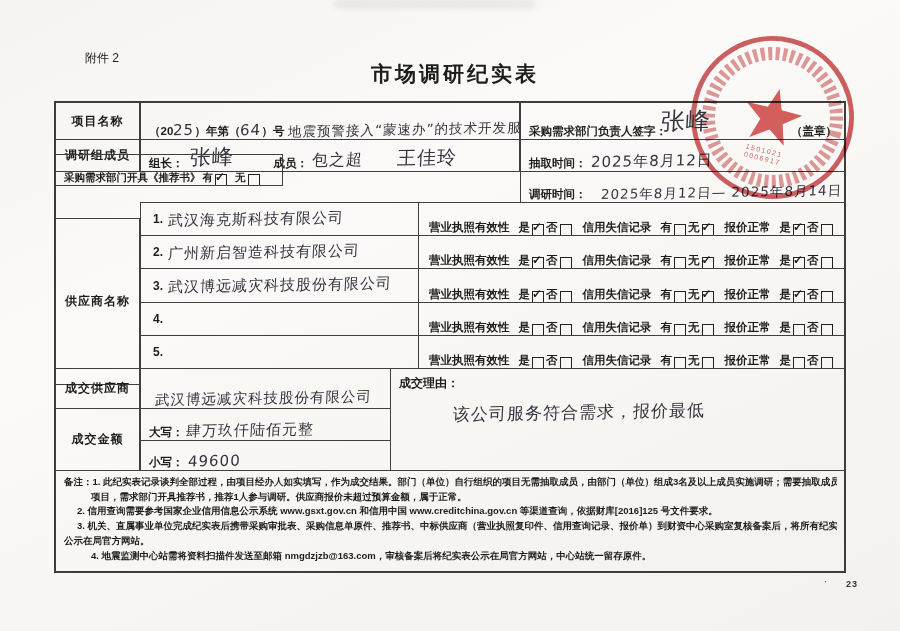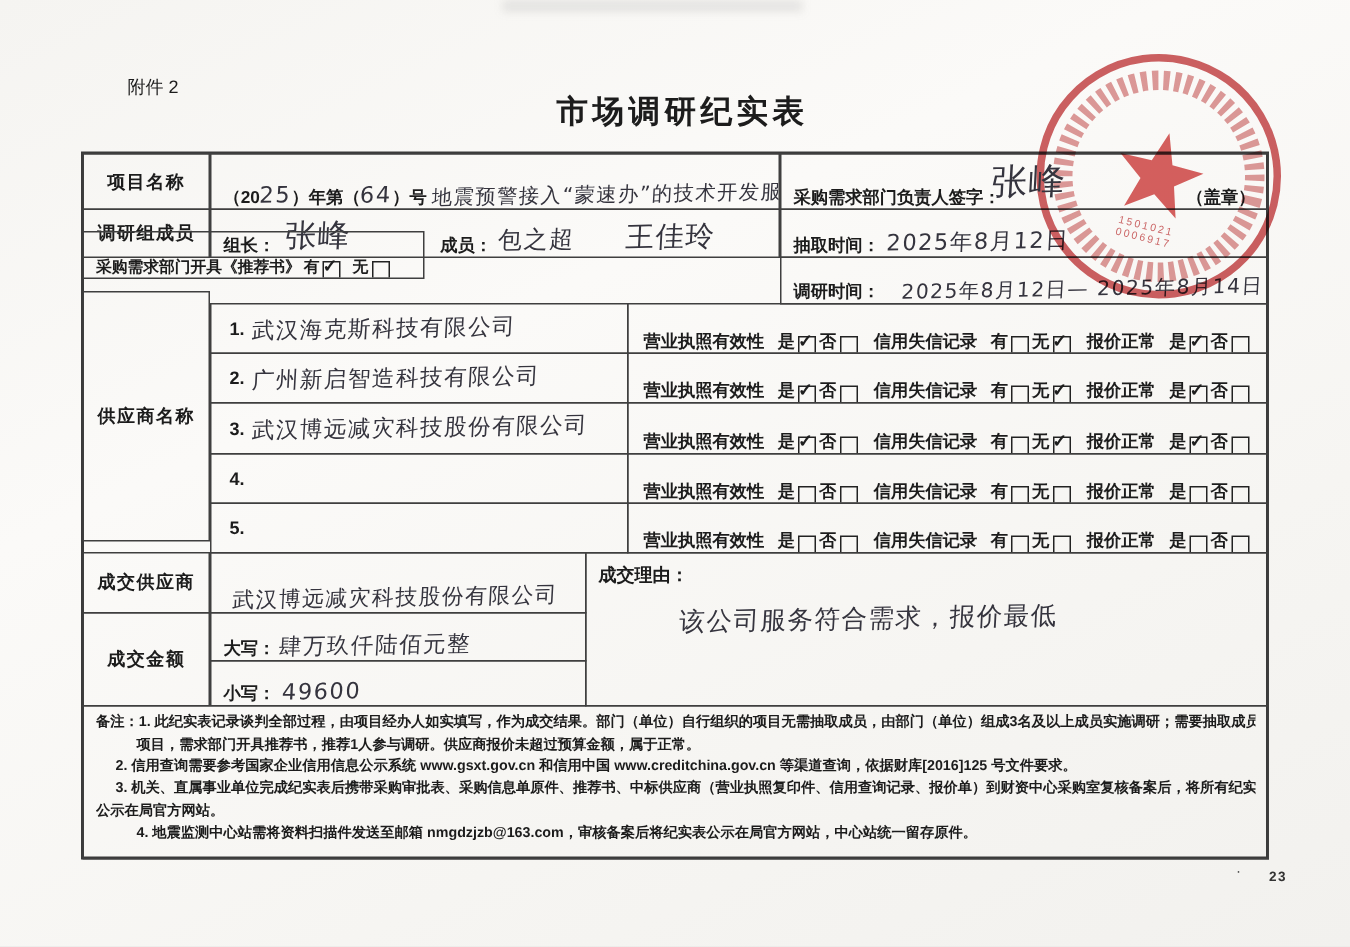--- a/index.html
+++ b/index.html
@@ -64,42 +64,42 @@
   <div class="cell rowflex" style="left:520px;top:102px;width:326px;height:38px">
     <span class="printed">采购需求部门负责人签字：</span>
     <span class="hand signature" style="left:140px;top:2px;font-size:24px">张峰</span>
     <span class="printed" style="position:absolute;right:8px">（盖章）</span>
   </div>
 
   <div class="cell lbl" style="left:55px;top:139px;width:85px;height:33px">调研组成员</div>
   <div class="cell rowflex" style="left:140px;top:139px;width:380px;height:33px">
     <span class="printed">组长：</span>
     <span class="hand" style="font-size:21px;margin-left:6px">张峰</span>
-    <span class="printed" style="margin-left:60px">成员：</span>
+    <span class="printed" style="margin-left:40px">成员：</span>
     <span class="hand" style="font-size:16px;margin-left:4px">包之超</span>
     <span class="hand" style="font-size:19px;margin-left:34px">王佳玲</span>
   </div>
   <div class="cell rowflex" style="left:520px;top:139px;width:326px;height:33px">
     <span class="printed">抽取时间：</span>
     <span class="hand" style="font-size:15px;margin-left:4px">2025年8月12日</span>
   </div>
 
   <div class="cell rowflex" style="left:55px;top:154px;width:228px;height:32px;font-size:10.5px">
     <span class="printed" style="font-size:10.5px">采购需求部门开具《推荐书》</span>
     <span class="printed" style="font-size:10.5px;margin-left:2px">有</span>
     <span class="cb" data-checked="true"></span>
     <span class="printed" style="font-size:10.5px;margin-left:6px">无</span>
     <span class="cb" data-checked="false"></span>
   </div>
   <div class="cell rowflex" style="left:520px;top:171px;width:326px;height:32px">
     <span class="printed">调研时间：</span>
     <span class="hand" style="font-size:13.5px;margin-left:14px">2025年8月12日— 2025年8月14日</span>
   </div>
 
-  <div class="cell lbl" style="left:55px;top:194px;width:85px;height:167px">供应商名称</div>
+  <div class="cell lbl" style="left:55px;top:218px;width:85px;height:167px">供应商名称</div>
 
   <div class="cell sname" style="left:140px;top:202px;width:279px;height:34px">
     <span class="printed" style="font-size:12px">1.</span>
     <span class="hand" style="font-size:15px;margin-left:5px">武汉海克斯科技有限公司</span>
   </div>
   <div class="cell sname" style="left:140px;top:235px;width:279px;height:34px">
     <span class="printed" style="font-size:12px">2.</span>
     <span class="hand" style="font-size:15px;margin-left:5px">广州新启智造科技有限公司</span>
   </div>
   <div class="cell sname" style="left:140px;top:268px;width:279px;height:35px">

